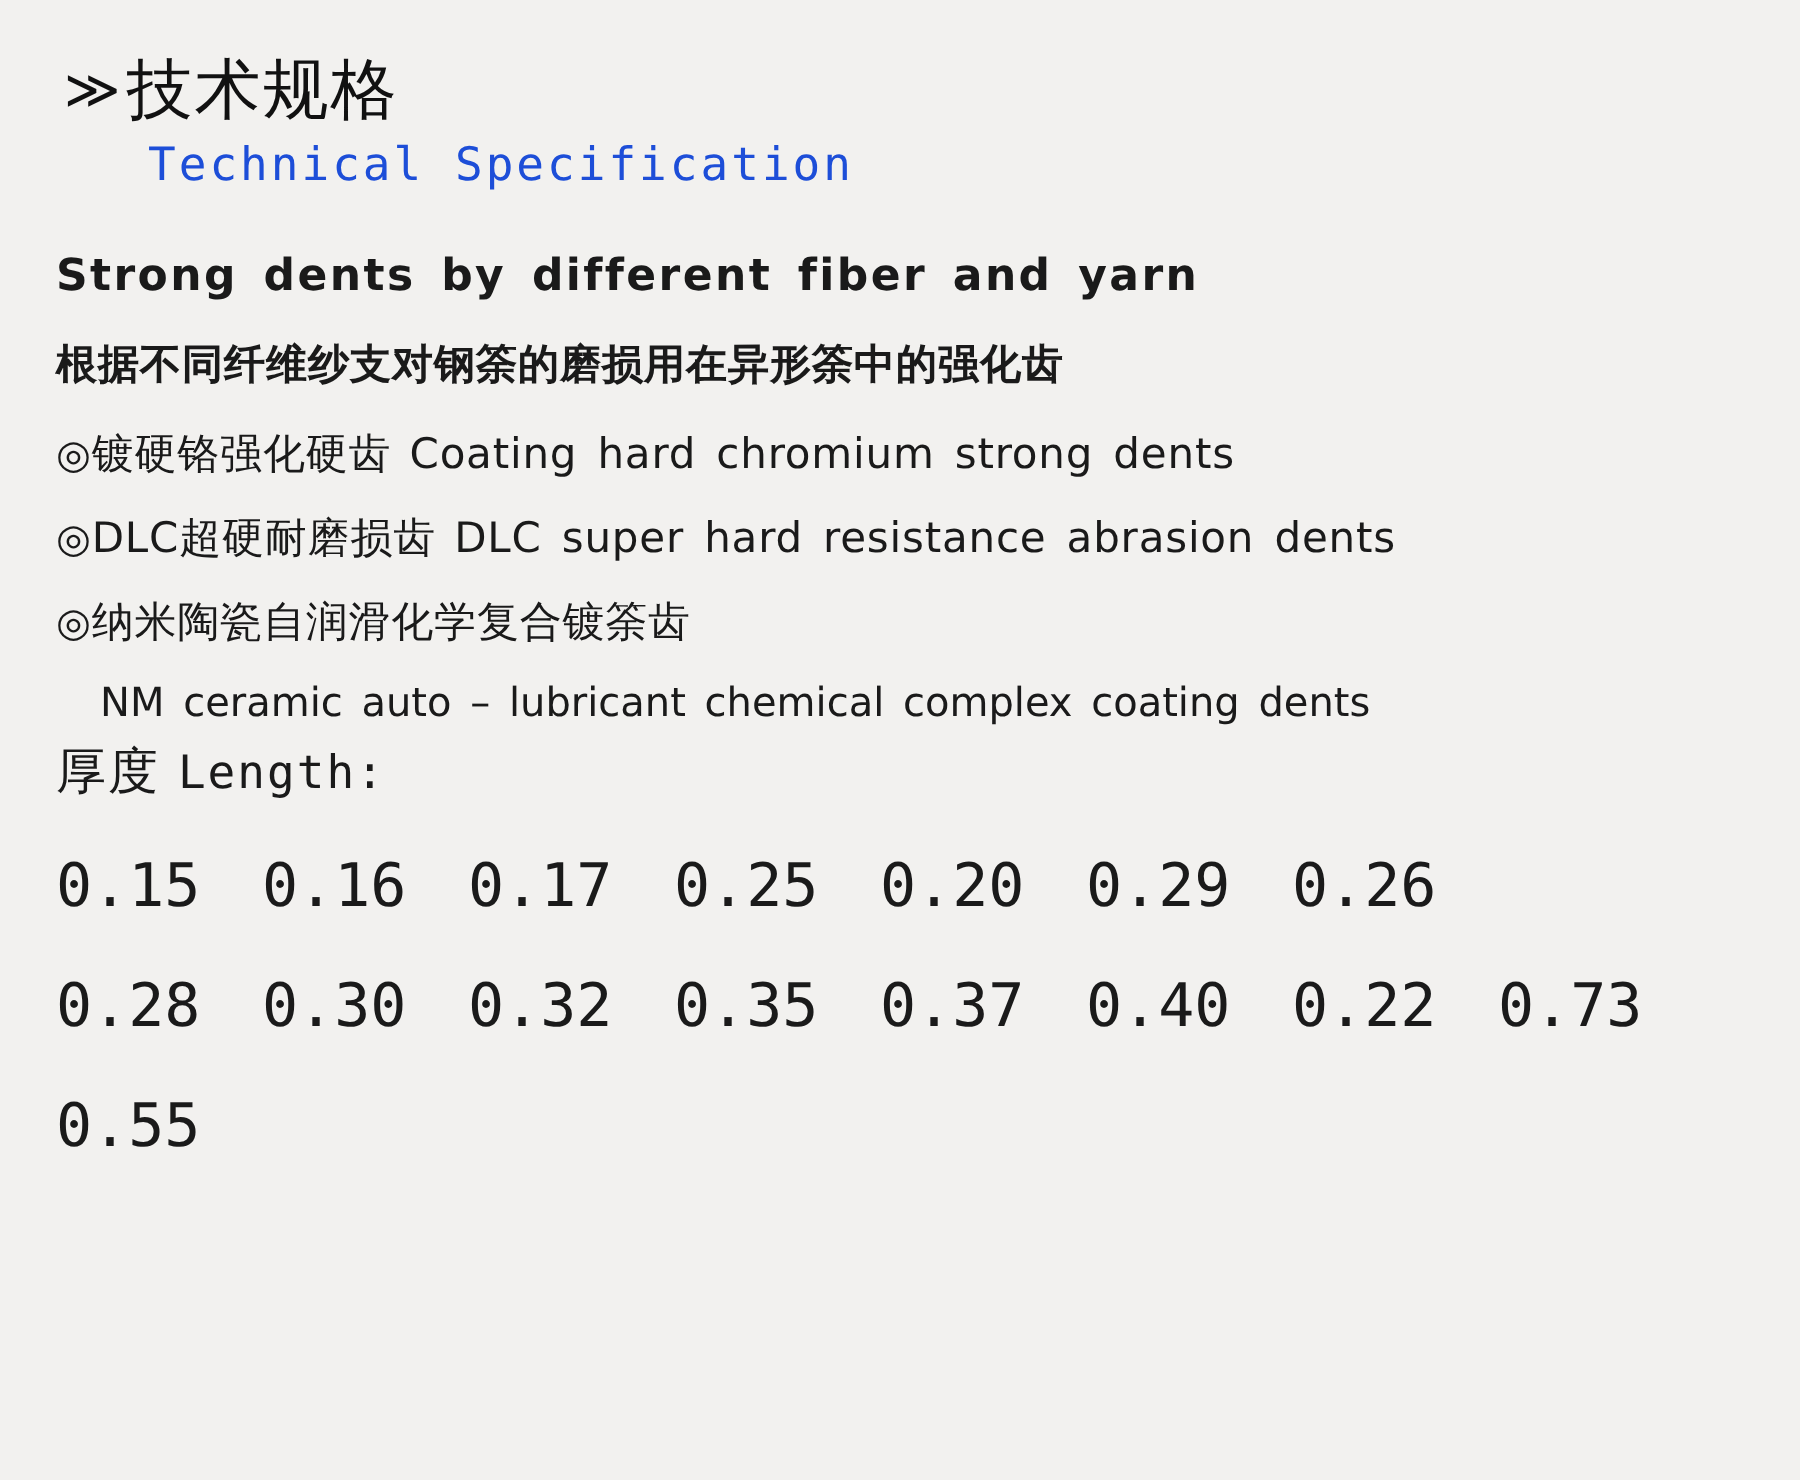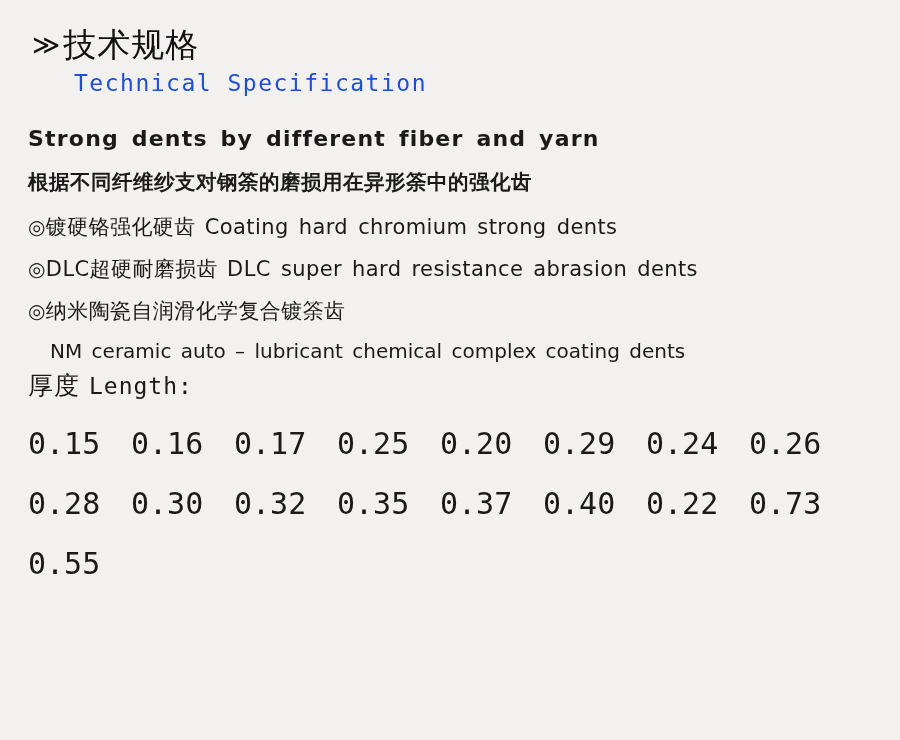--- a/index.html
+++ b/index.html
@@ -161,21 +161,20 @@
     </div>
 
     <div class="values">
       <div class="row">
         <span class="cell">0.15</span>
         <span class="cell">0.16</span>
         <span class="cell">0.17</span>
         <span class="cell">0.25</span>
         <span class="cell">0.20</span>
         <span class="cell">0.29</span>
-        <span class="cell">0.24</span>
         <span class="cell">0.26</span>
       </div>
       <div class="row">
         <span class="cell">0.28</span>
         <span class="cell">0.30</span>
         <span class="cell">0.32</span>
         <span class="cell">0.35</span>
         <span class="cell">0.37</span>
         <span class="cell">0.40</span>
         <span class="cell">0.22</span>

